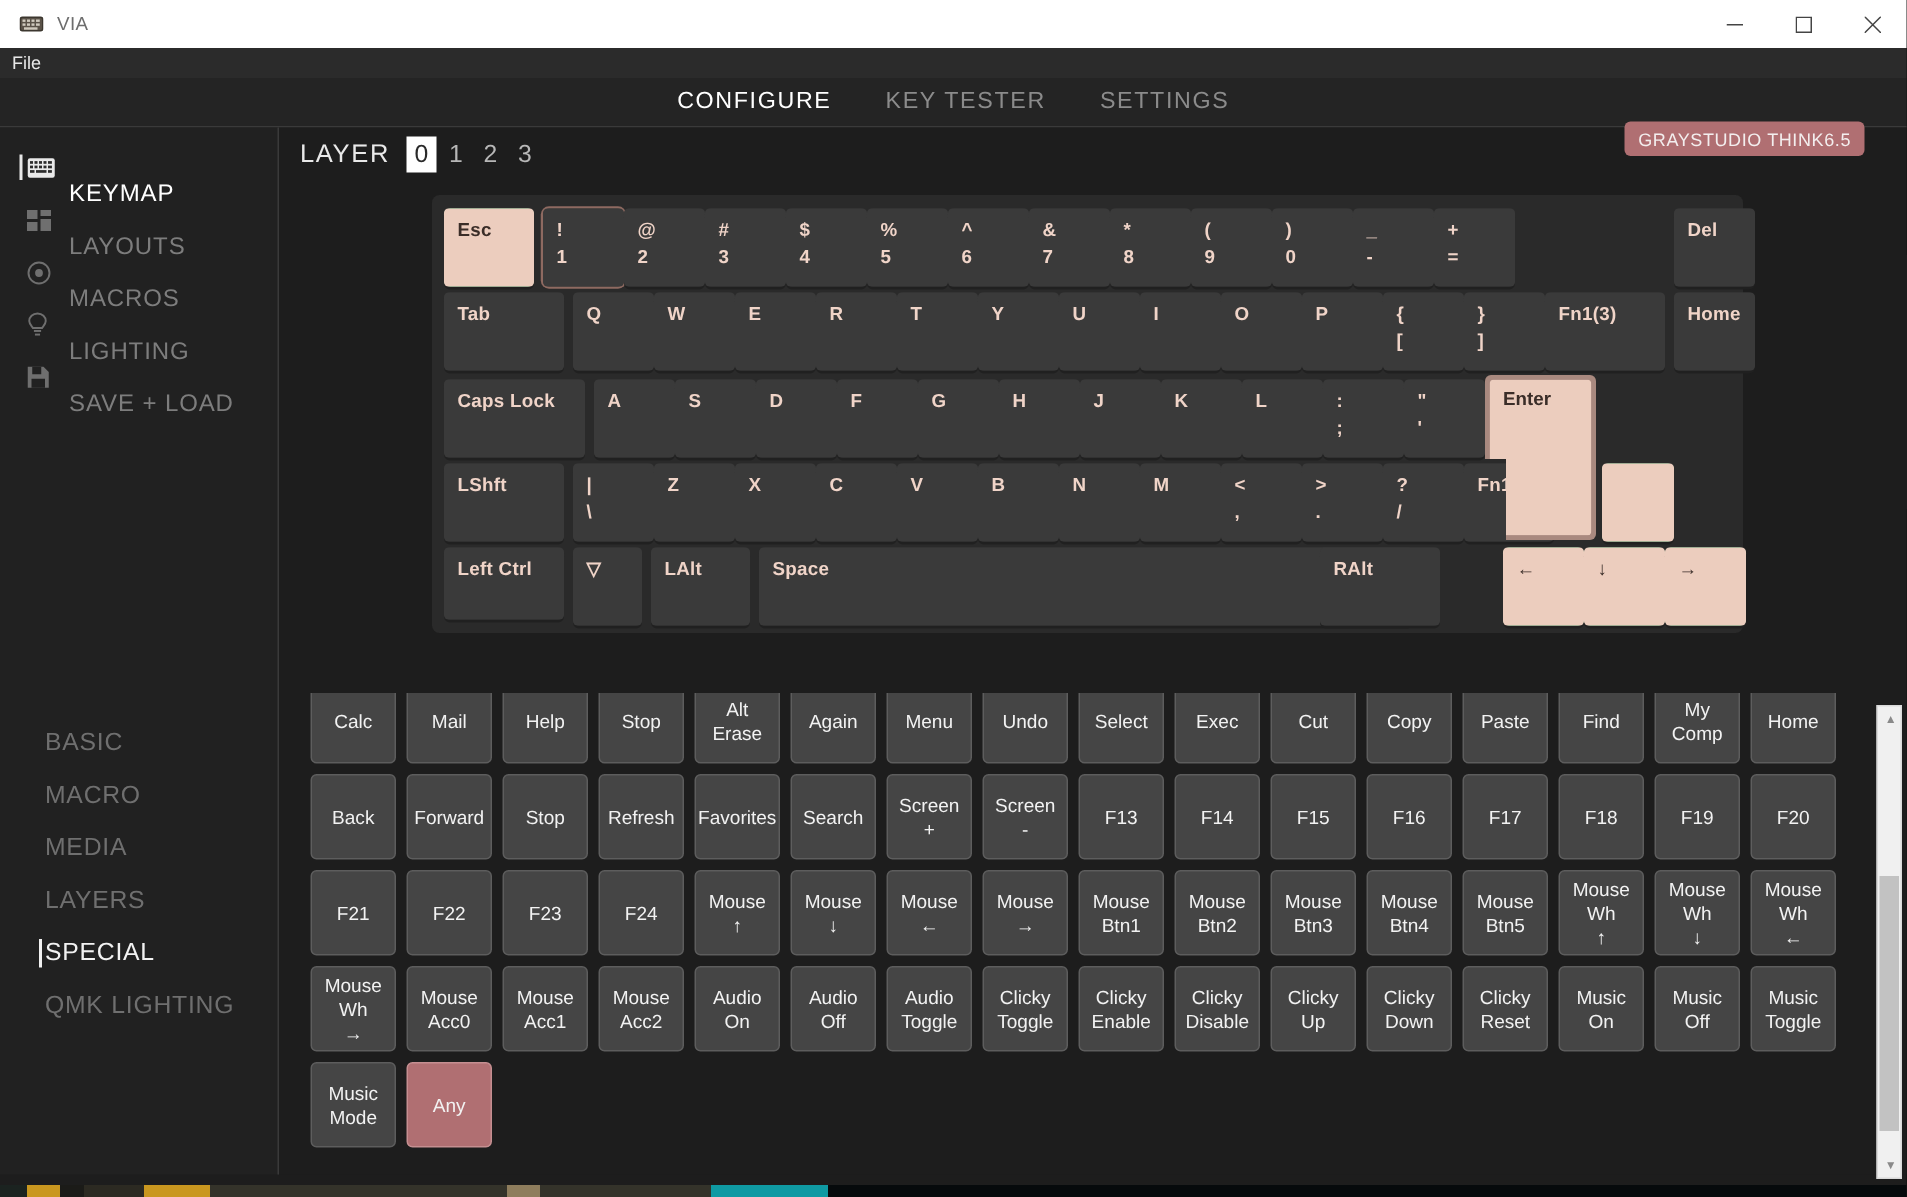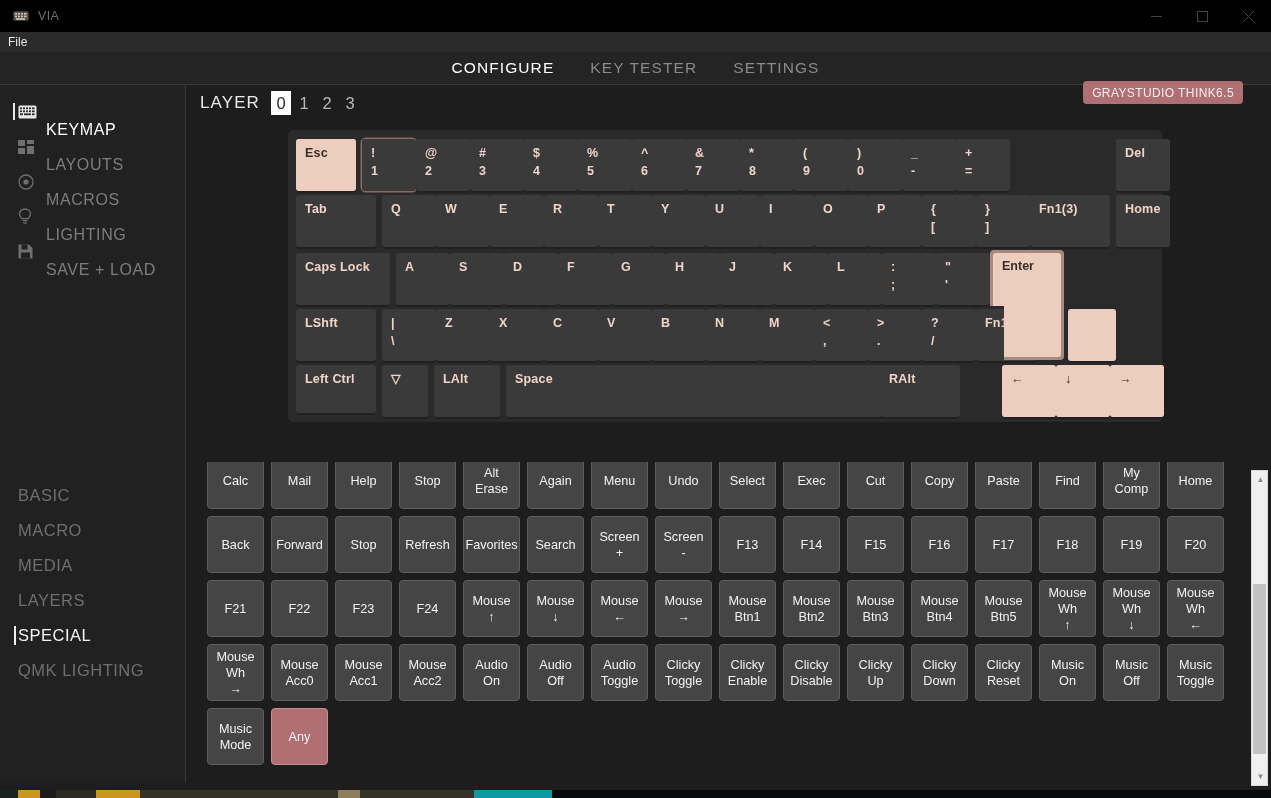--- a/index.html
+++ b/index.html
@@ -10,21 +10,21 @@
     overflow: hidden;
   }
 
   
   #app {
     position: absolute; left: 0; top: 0; width: 1271px; height: 798px;
     background: #1d1d1d;
   }
   .titlebar {
     position: absolute; left: 0; top: 0; width: 1271px; height: 32px;
-    background: #000000; display: flex; align-items: center;
+    background: #ffffff; display: flex; align-items: center;
   }
   .titlebar .tb-icon { margin-left: 12px; width: 18px; height: 18px; display: flex; align-items: center; justify-content: center; }
   .titlebar .tb-title {
     margin-left: 8px; font-size: 12.5px; color: #6d6d6d; letter-spacing: .3px;
   }
   .tb-buttons { margin-left: auto; display: flex; height: 32px; }
   .tb-btn { width: 46px; height: 32px; display: flex; align-items: center; justify-content: center; color: #333; font-size: 12px; }
 
   .menubar {
     position: absolute; left: 0; top: 32px; width: 1271px; height: 20px;
@@ -63,21 +63,21 @@
     display: none;
   }
   .side-item.active .bar { display: block; }
   .side-item .sicon { width: 22px; display: flex; align-items: center; justify-content: flex-start; }
   .side-item .slabel {
     font-size: 16px; letter-spacing: .6px; color: #7d7d7d; margin-left: 6px; margin-top: 36px;
   }
   .side-item.active .slabel { color: #ffffff; }
 
   
-  .side-cats { position: absolute; left: 0; top: 393px; width: 186px; }
+  .side-cats { position: absolute; left: 0; top: 393px; width: 186px; padding-left: 12px; }
   .cat-item { display: flex; align-items: center; height: 35px; padding-left: 18px; position: relative; }
   .cat-item .bar { position: absolute; left: 14px; top: 8px; width: 2px; height: 19px; background: #f0f0f0; display: none; }
   .cat-item.active .bar { display: block; }
   .cat-item .clabel { font-size: 16.5px; letter-spacing: .5px; color: #6f6f6f; }
   .cat-item.active .clabel { color: #f2f2f2; }
 
   
   .layerbar { position: absolute; left: 200px; top: 91px; display: flex; align-items: center; gap: 0px; }
   .layerbar .lb-label { font-size: 17px; letter-spacing: 1.1px; color: #e9e9e9; margin-right: 11px; }
   .layerbar .lnum {

